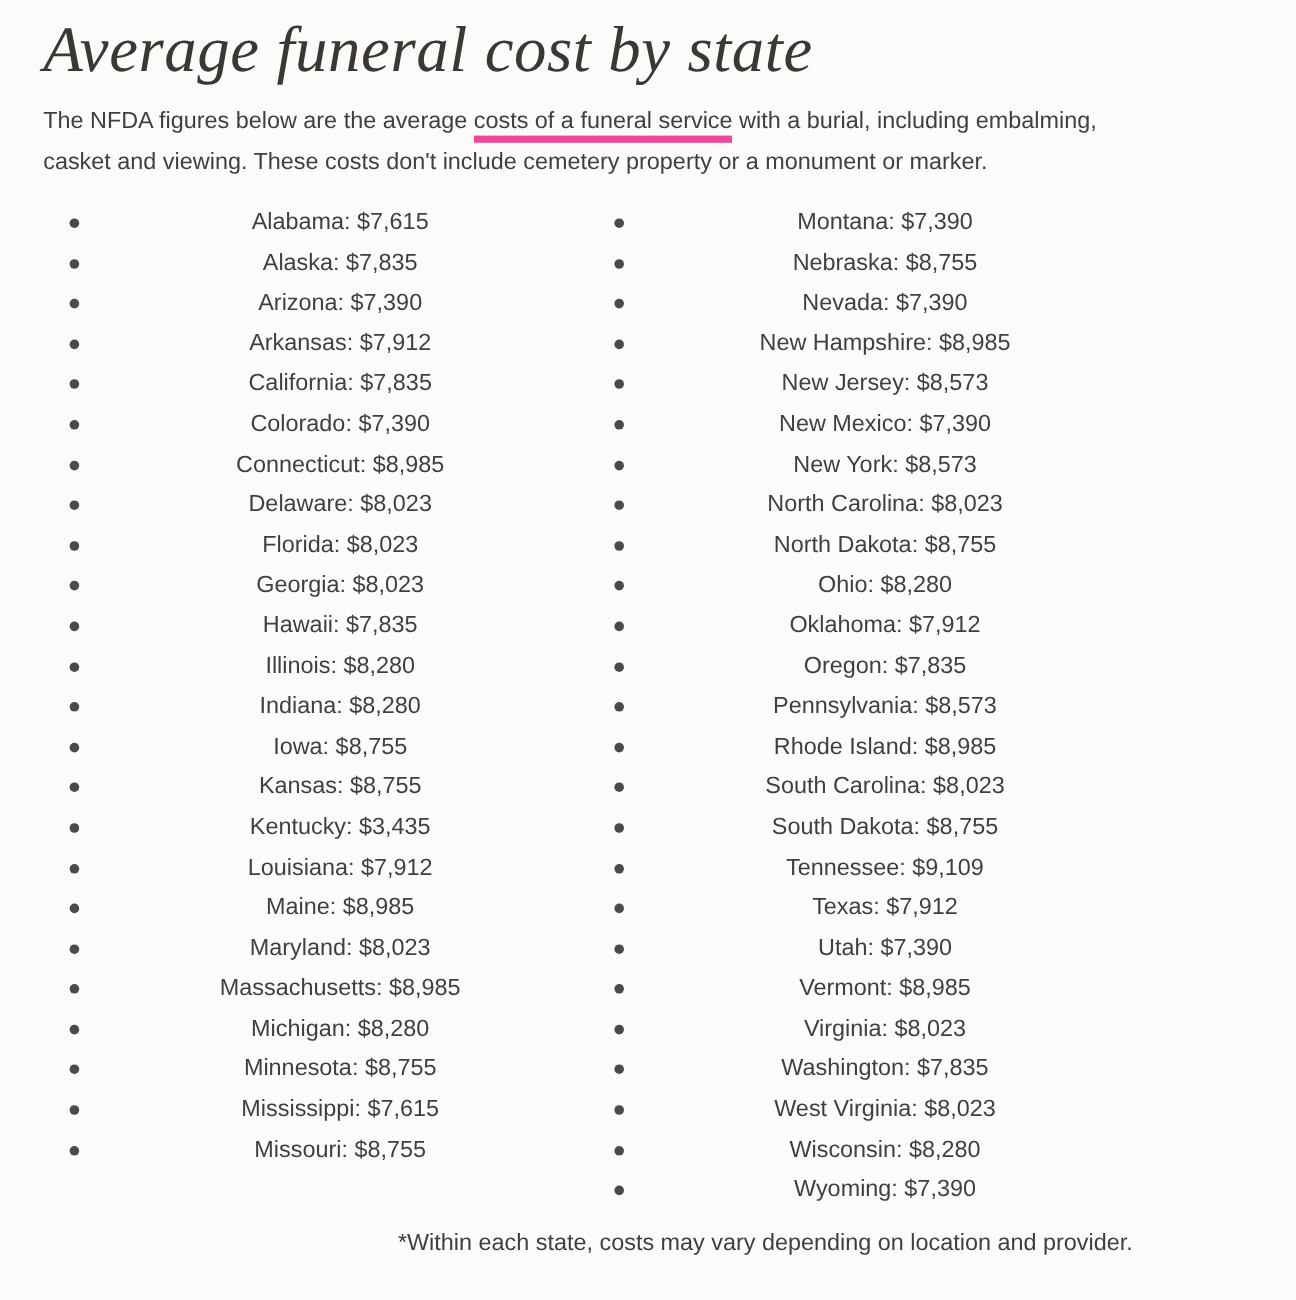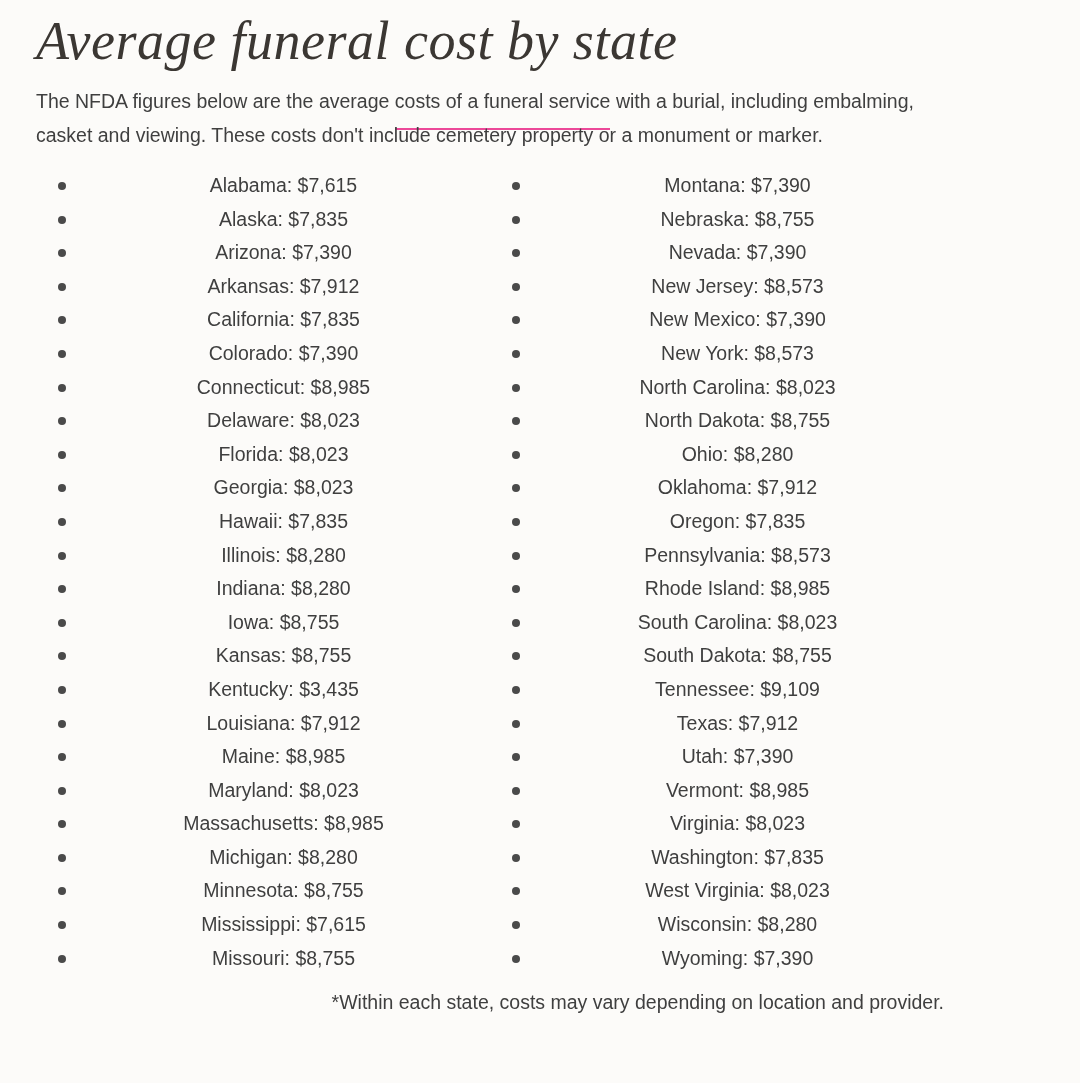--- a/index.html
+++ b/index.html
@@ -33,22 +33,22 @@
   p.intro {
     font-size: 19.5px;
     line-height: 34px;
     color: #3F3F3F;
     max-width: 1010px;
   }
 
   a.inline-link {
     color: #3F3F3F;
     text-decoration: none;
-    border-bottom: 2px solid #ec4899;
-    padding-bottom: 16px;
+    border-bottom: 6px solid #ec4899;
+    padding-bottom: 1px;
     cursor: pointer;
   }
 
   .columns {
     display: flex;
     margin-top: 17px;
   }
 
   .col {
     width: 50%;
@@ -126,20 +126,21 @@
           <li>Minnesota: $8,755</li>
           <li>Mississippi: $7,615</li>
           <li>Missouri: $8,755</li>
         </ul>
     </div>
     <div class="col">
       <ul class="state-list">
           <li>Montana: $7,390</li>
           <li>Nebraska: $8,755</li>
           <li>Nevada: $7,390</li>
+          <li>New Hampshire: $8,985</li>
           <li>New Jersey: $8,573</li>
           <li>New Mexico: $7,390</li>
           <li>New York: $8,573</li>
           <li>North Carolina: $8,023</li>
           <li>North Dakota: $8,755</li>
           <li>Ohio: $8,280</li>
           <li>Oklahoma: $7,912</li>
           <li>Oregon: $7,835</li>
           <li>Pennsylvania: $8,573</li>
           <li>Rhode Island: $8,985</li>

